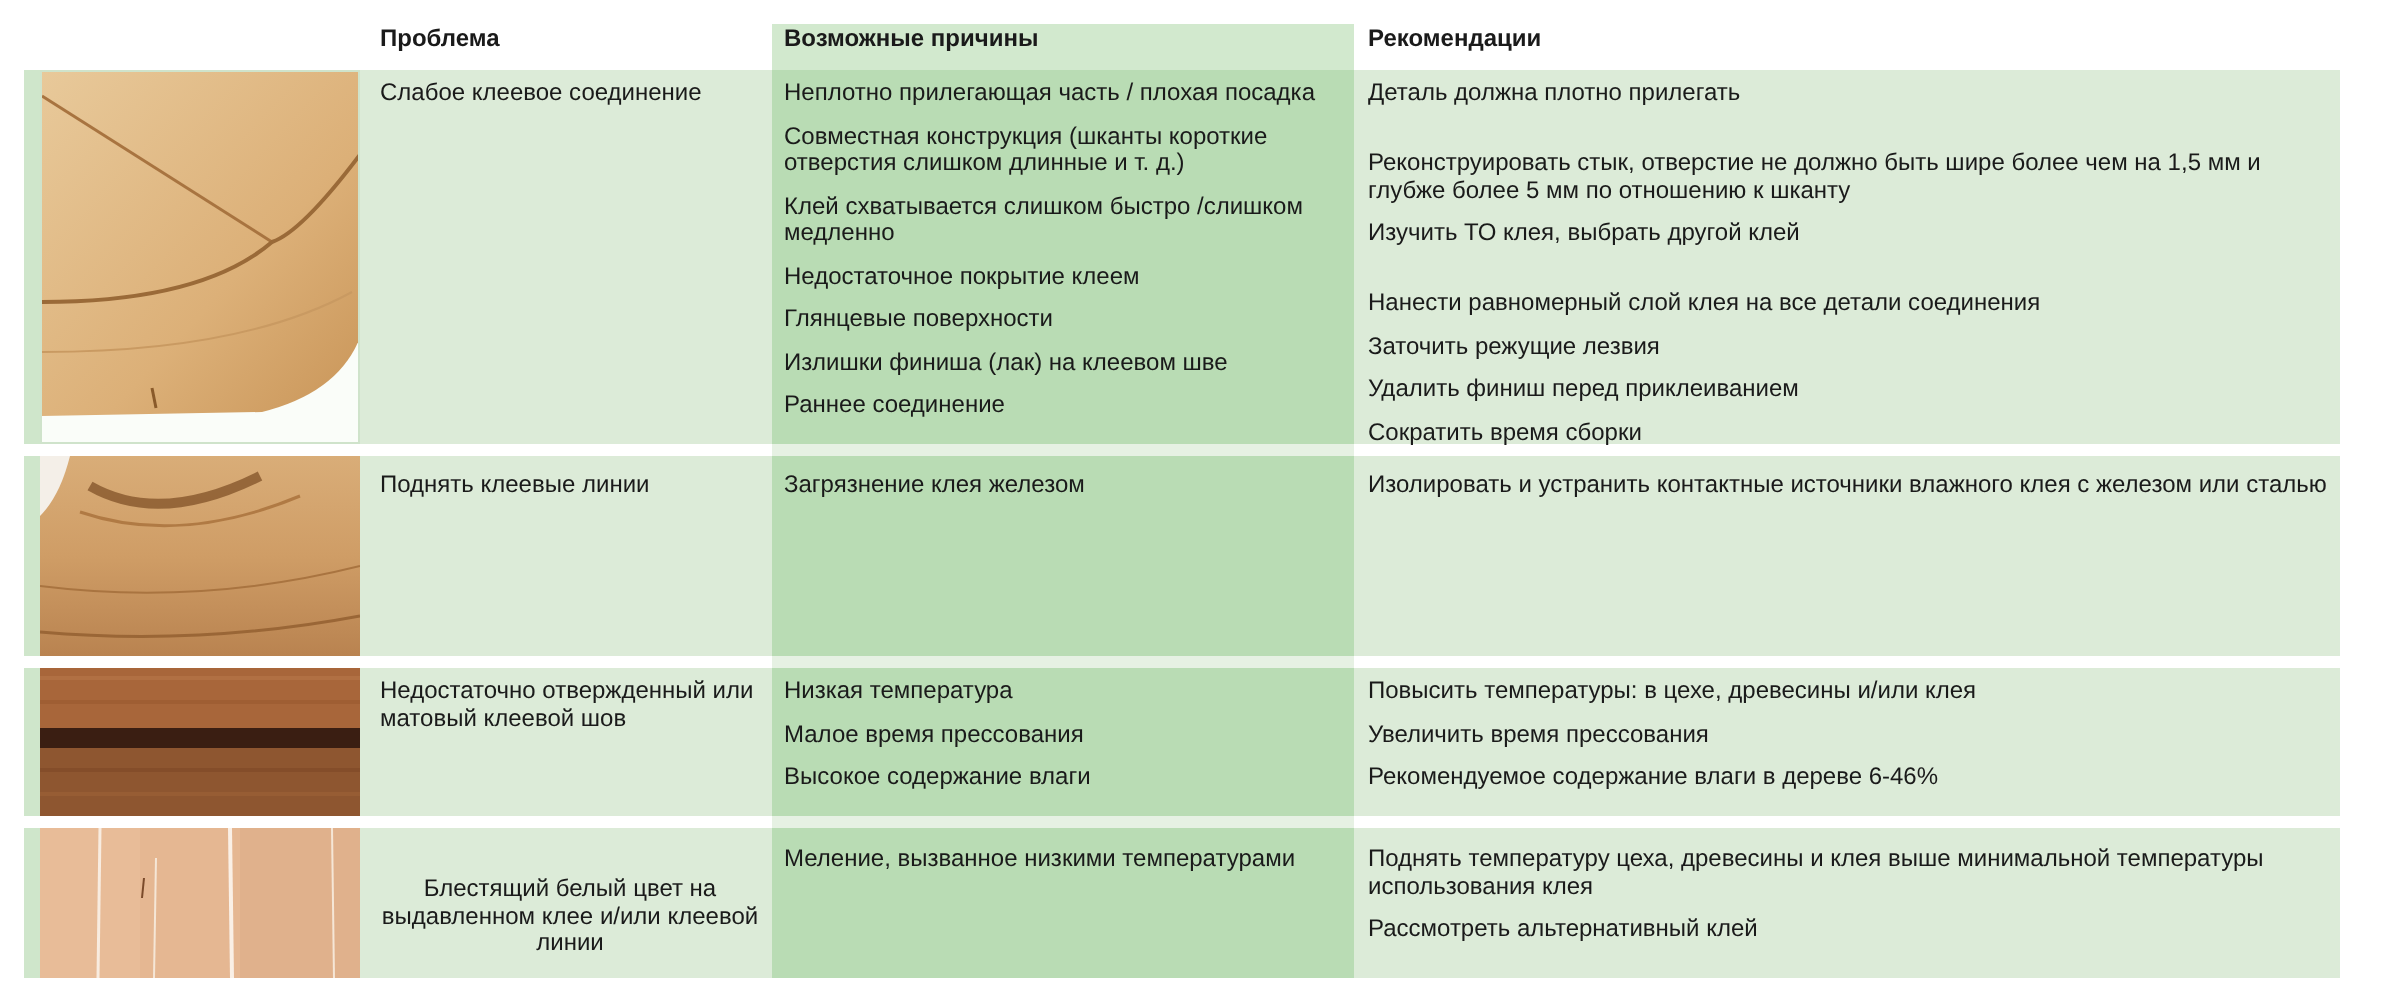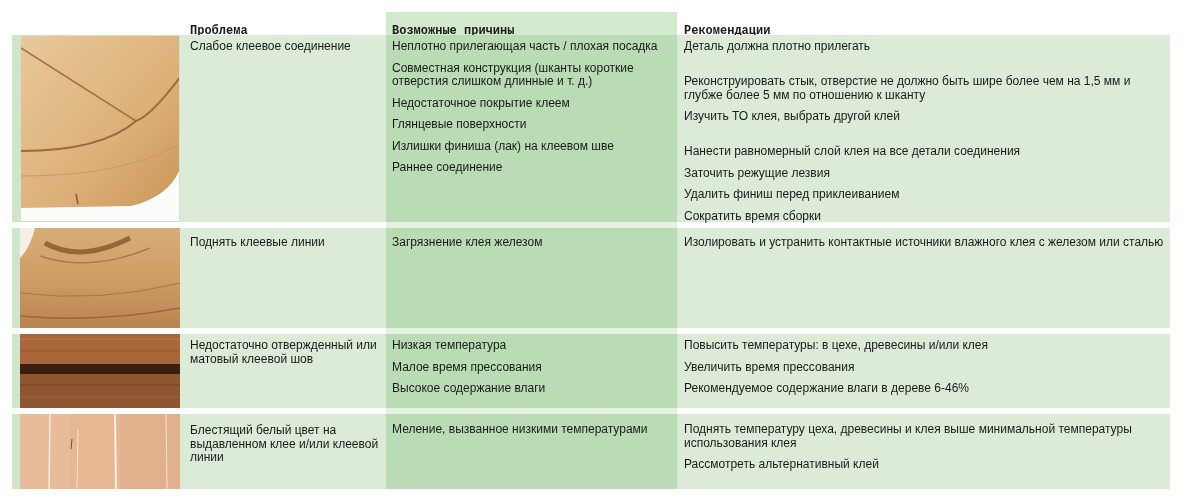--- a/index.html
+++ b/index.html
@@ -1,19 +1,19 @@
 <!DOCTYPE html>
 <html><head>
 <meta charset="utf-8">
 <style>
   html, body { margin:0; padding:0; background:#ffffff; }
   body { width:1200px; height:498px; position:relative; overflow:hidden;
          font-family:"Liberation Sans", sans-serif; color:#1a1a1a; font-size:12px; }
   .abs { position:absolute; }
-  .hdr { top:20px; height:22px; font-weight:bold; font-size:12px; line-height:22px;font-family:Liberation Mono, monospace; }
+  .hdr { top:8px; height:22px; font-weight:bold; font-size:12px; line-height:22px; }
   .midcol { position:absolute; left:386px; top:12px; width:291px; height:477px; background:#e6f1e3; }
   .row-bg { position:absolute; left:12px; width:1158px; background:#dcebd8; }
   .left-strip { position:absolute; left:12px; width:8px; background:#cfe6cb; }
   .row-mid { position:absolute; left:386px; width:291px; background:#b9dcb4; }
   .pic { position:absolute; left:20px; width:160px; overflow:hidden; }
   .cell { position:absolute; font-size:12px; line-height:13.5px; }
   .item { margin-bottom:8px; }
   .p { left:190px; width:190px; }
   .c { left:392px; width:282px; }
   .r { left:684px; width:480px; }
@@ -45,20 +45,21 @@
     <path d="M0,12 L115,85" stroke="#a87440" stroke-width="1.5" fill="none"></path>
     <path d="M160,40 Q130,80 115,85 Q80,115 0,115" stroke="#9a6a38" stroke-width="2" fill="none"></path>
     <path d="M0,140 Q100,140 155,110" stroke="#c99a62" stroke-width="1" fill="none"></path>
     <line x1="55" y1="158" x2="57" y2="168" stroke="#8a5a2a" stroke-width="1.5"></line>
   </svg>
 </div>
 <div class="cell p" style="top:40px;">Слабое клеевое соединение</div>
 <div class="cell c" style="top:40px;">
   <div class="item">Неплотно прилегающая часть / плохая посадка</div>
   <div class="item">Совместная конструкция (шканты короткие отверстия слишком длинные и т. д.)</div>
+  <div class="item">Клей схватывается слишком быстро /слишком медленно</div>
   <div class="item">Недостаточное покрытие клеем</div>
   <div class="item">Глянцевые поверхности</div>
   <div class="item">Излишки финиша (лак) на клеевом шве</div>
   <div class="item">Раннее соединение</div>
 </div>
 <div class="cell r" style="top:40px;">
   <div class="item" style="margin-bottom:21.5px;">Деталь должна плотно прилегать</div>
   <div class="item">Реконструировать стык, отверстие не должно быть шире более чем на 1,5 мм и глубже более 5 мм по отношению к шканту</div>
   <div class="item" style="margin-bottom:21.5px;">Изучить ТО клея, выбрать другой клей</div>
   <div class="item">Нанести равномерный слой клея на все детали соединения</div>
@@ -129,20 +130,20 @@
     <rect x="0" y="0" width="160" height="75" fill="#e5b792"></rect>
     <rect x="0" y="0" width="50" height="75" fill="#e9bf9c" opacity="0.6"></rect>
     <rect x="100" y="0" width="60" height="75" fill="#dcab85" opacity="0.5"></rect>
     <line x1="30" y1="0" x2="29" y2="75" stroke="#f8ece0" stroke-width="1.5"></line>
     <line x1="58" y1="15" x2="57" y2="75" stroke="#f5e6d6" stroke-width="1"></line>
     <line x1="95" y1="0" x2="96" y2="75" stroke="#faf0e6" stroke-width="2"></line>
     <line x1="146" y1="0" x2="147" y2="75" stroke="#f5e6d6" stroke-width="1"></line>
     <line x1="52" y1="25" x2="51" y2="35" stroke="#7a4a2a" stroke-width="1"></line>
   </svg>
 </div>
-<div class="cell p" style="top:424px;">Блестящий белый цвет на выдавленном клее и/или клеевой линии</div>
+<div class="cell p" style="top:438px;text-align:center;">Блестящий белый цвет на выдавленном клее и/или клеевой линии</div>
 <div class="cell c" style="top:423px;">
   <div class="item">Меление, вызванное низкими температурами</div>
 </div>
 <div class="cell r" style="top:423px;">
   <div class="item">Поднять температуру цеха, древесины и клея выше минимальной температуры использования клея</div>
   <div class="item">Рассмотреть альтернативный клей</div>
 </div>
 
 </body></html>

